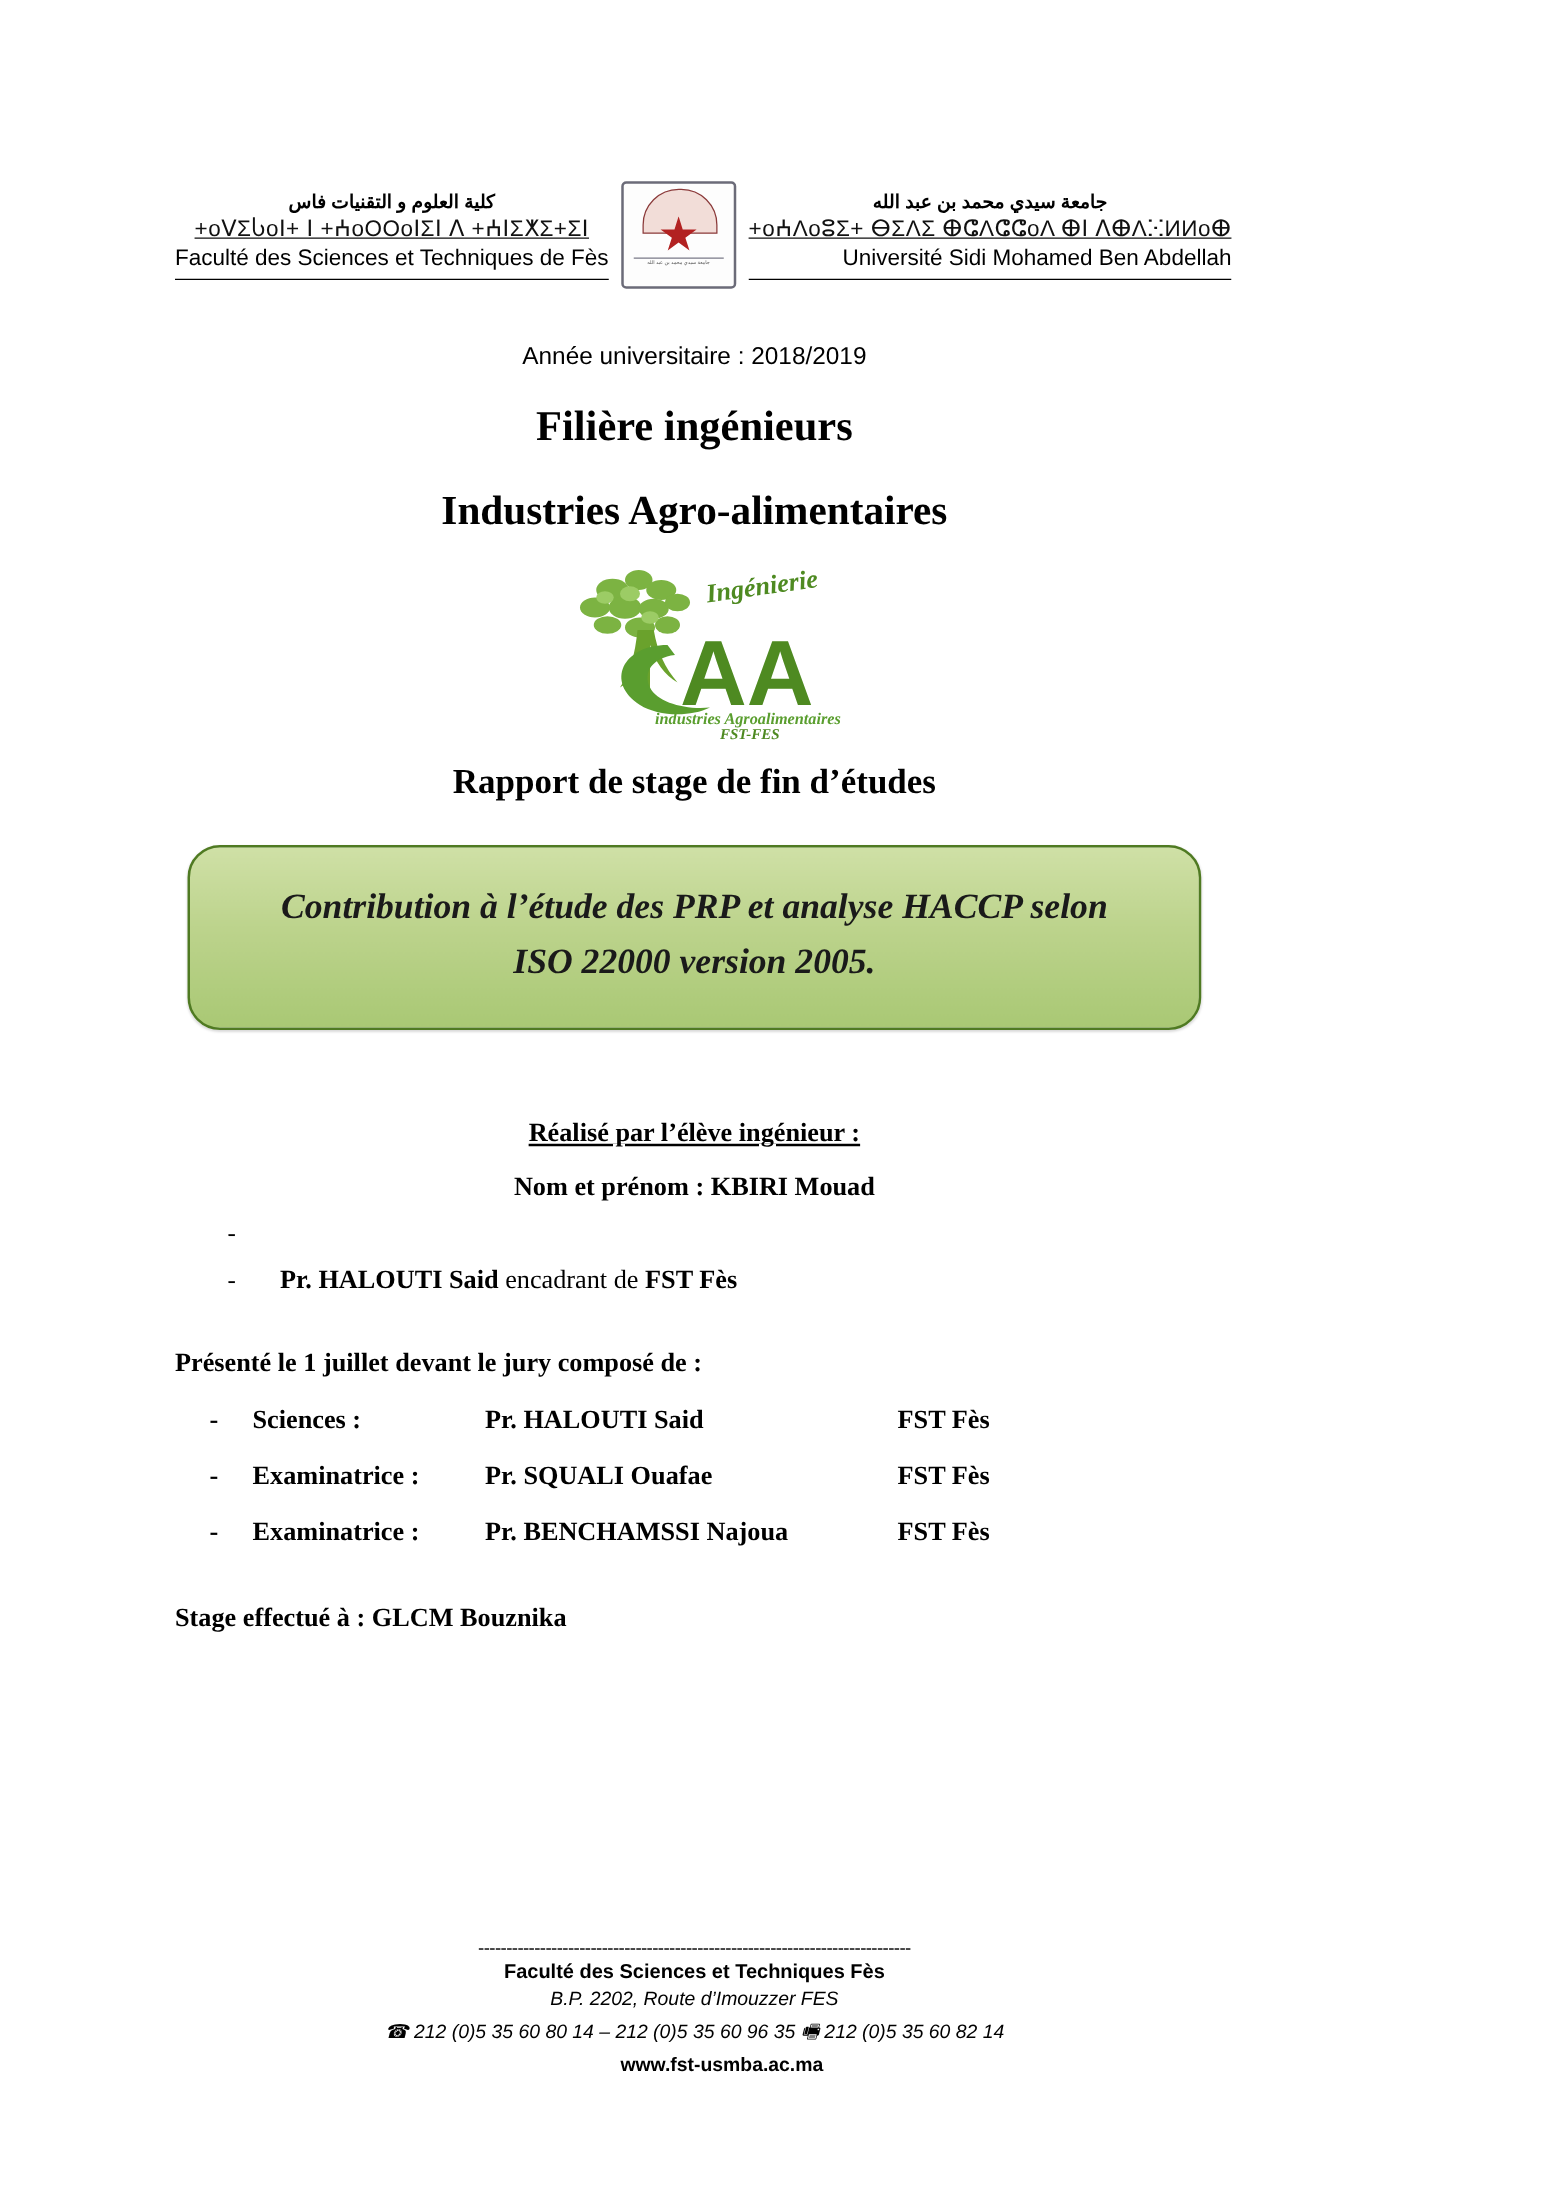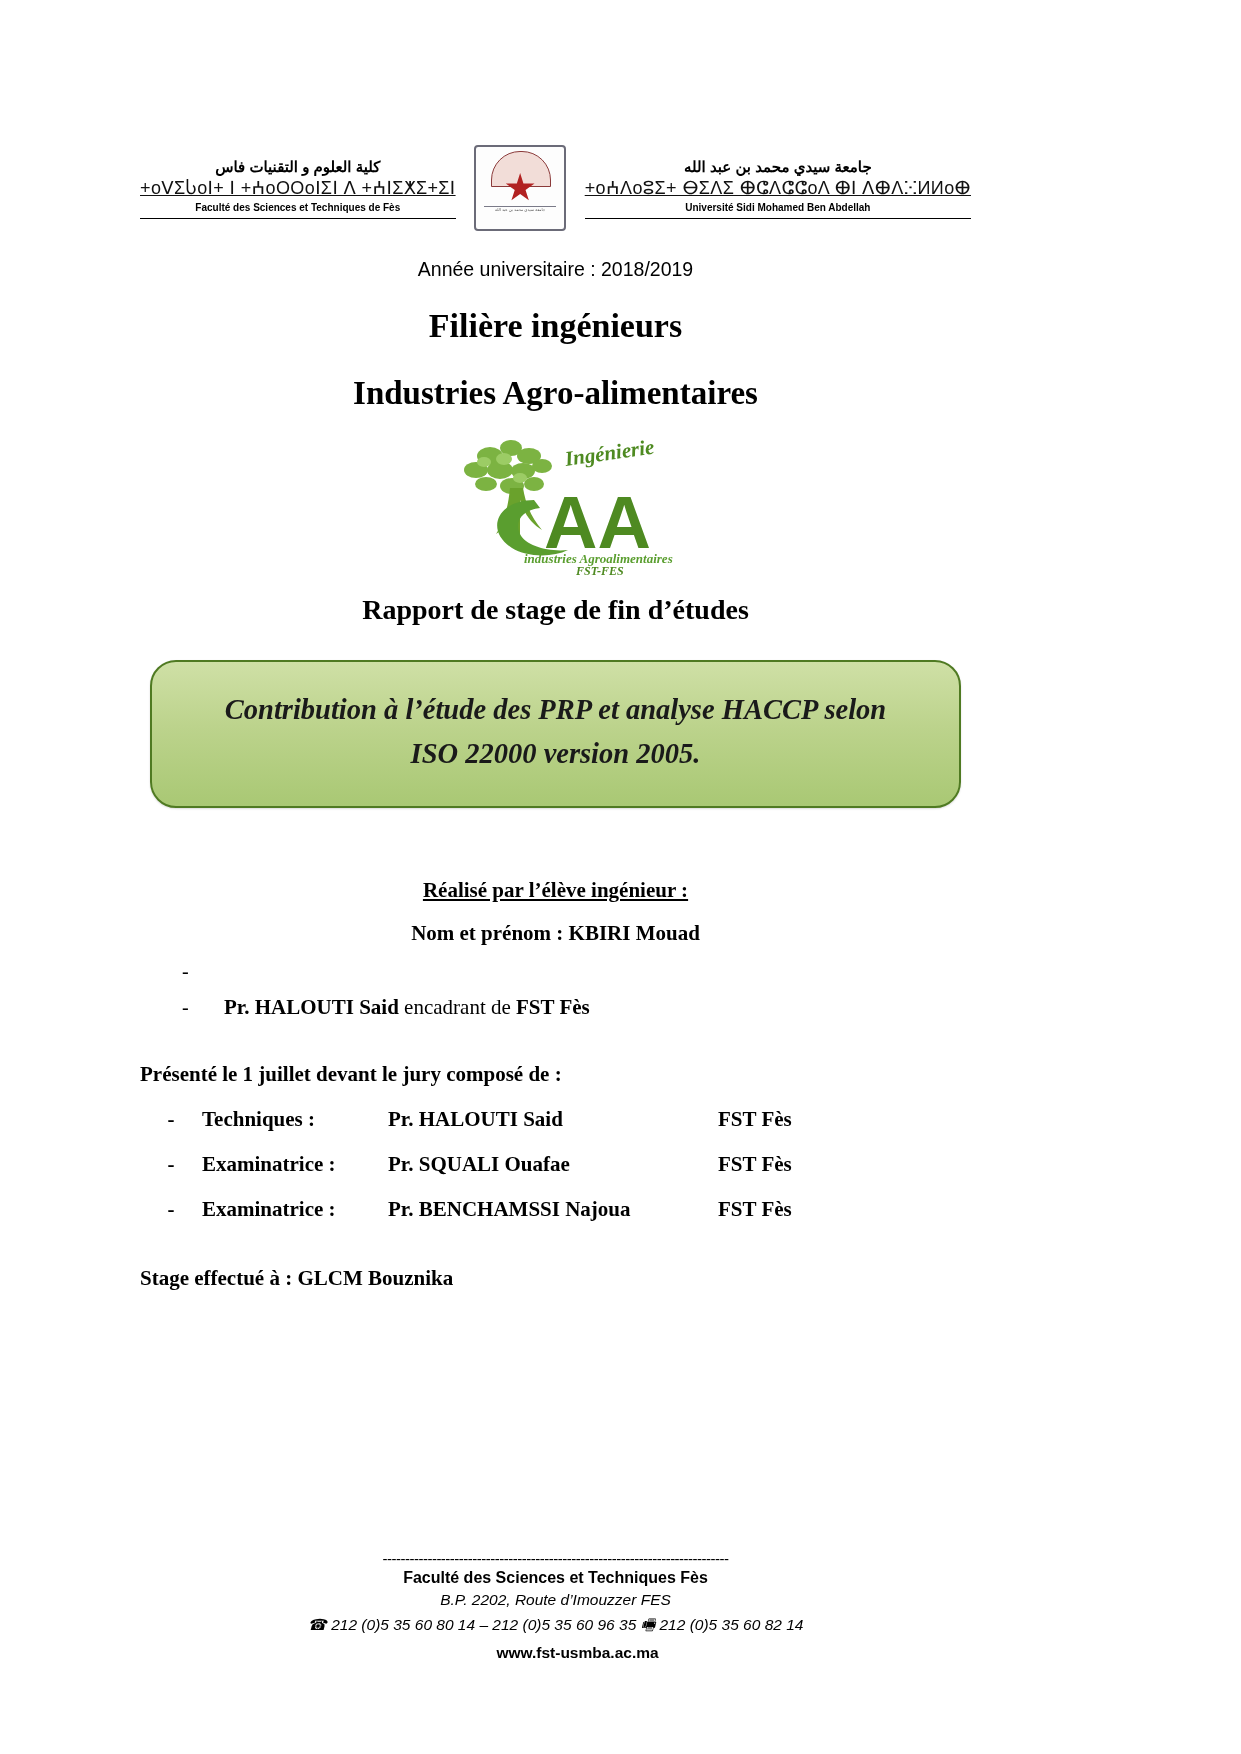--- a/index.html
+++ b/index.html
@@ -43,22 +43,23 @@
     font-weight: bold;
     direction: rtl;
   }
   .hdr-tif {
     font-size: 18px;
     letter-spacing: 0.4px;
     color: #111;
     text-decoration: underline;
   }
   .hdr-fr {
-    font-size: 10px;
-    font-weight: bold;
+    font-size: 18px;
+    font-weight: normal;
+    text-align: right;
   }
   .crest {
     width: 92px;
     height: 86px;
     position: relative;
     flex: 0 0 auto;
     margin: 0 10px;
   }
   .crest .frame {
     position: absolute;
@@ -106,21 +107,21 @@
     border: 0;
     border-top: 1px solid #000;
     margin: 4px 0 0 0;
   }
 
   
   .annee {
     text-align: center;
     font-family: "Liberation Sans", sans-serif;
     font-size: 19.5px;
-    margin-top: 22px;
+    margin-top: 38px;
   }
   .title1 {
     text-align: center;
     font-size: 34px;
     font-weight: bold;
     margin-top: 26px;
     font-family: "Liberation Serif", serif;
   }
   .title2 {
     text-align: center;
@@ -376,21 +377,21 @@
         <span class="bold">Pr. HALOUTI Said</span><span> encadrant de </span><span class="bold">FST Fès</span>
       </span>
     </div>
   </div>
 
   <div class="presente">Présenté le 1 juillet devant le jury composé de :</div>
 
   <div class="jury">
     <div class="jury-row">
       <span class="jury-dash">-</span>
-      <span class="jury-role">Techniques :</span>
+      <span class="jury-role">Sciences :</span>
       <span class="jury-name">Pr. HALOUTI Said</span>
       <span class="jury-aff">FST Fès</span>
     </div>
     <div class="jury-row">
       <span class="jury-dash">-</span>
       <span class="jury-role">Examinatrice :</span>
       <span class="jury-name">Pr. SQUALI Ouafae</span>
       <span class="jury-aff">FST Fès</span>
     </div>
     <div class="jury-row">

